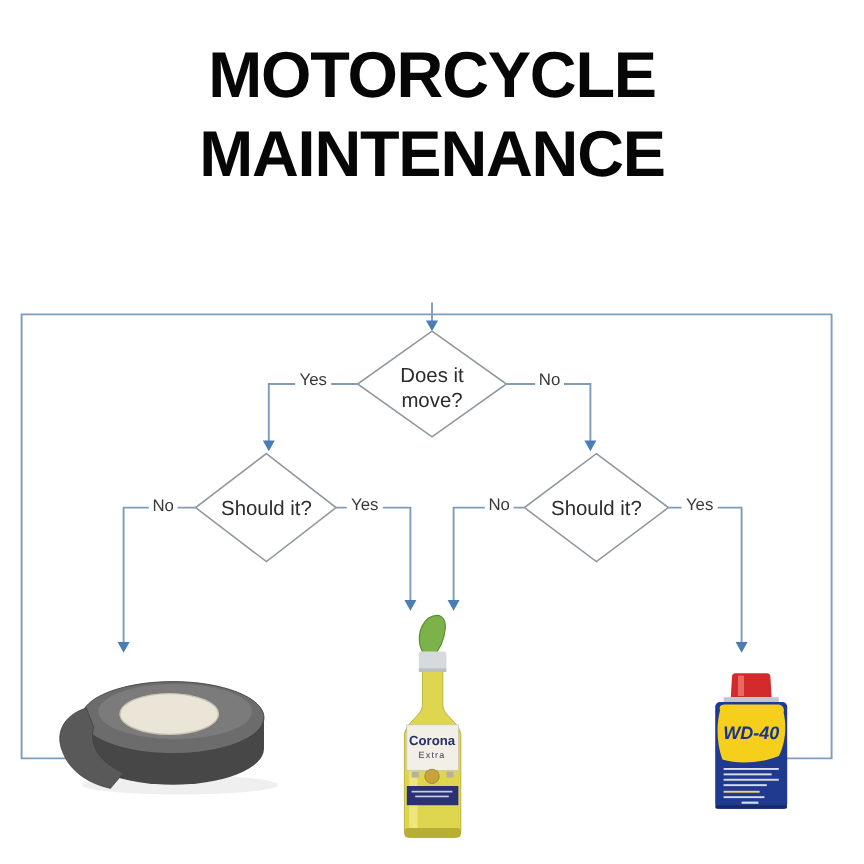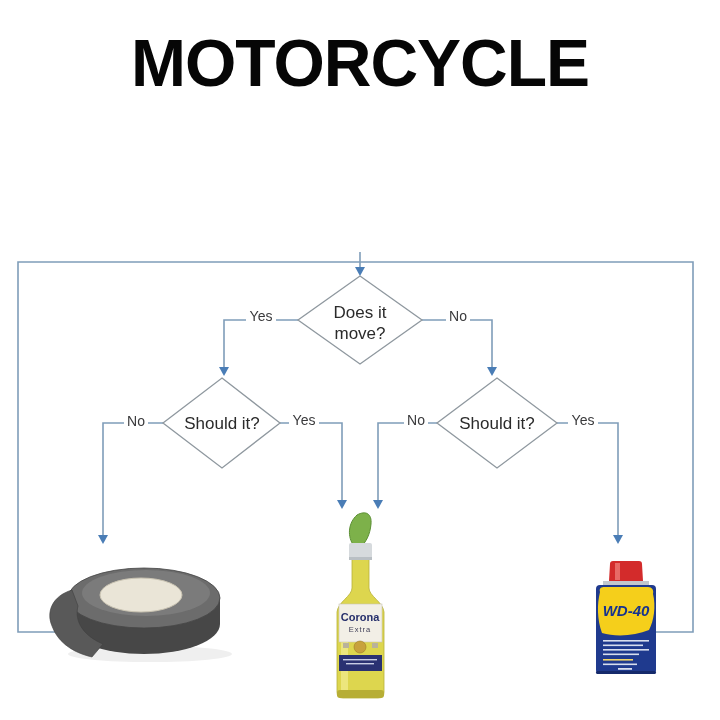--- a/index.html
+++ b/index.html
@@ -2,38 +2,39 @@
 <html><head>
 <meta charset="utf-8">
 <style>
   html,body{margin:0;padding:0;background:#ffffff;}
   .canvas{
     position:relative;width:720px;height:720px;background:#ffffff;overflow:hidden;
     font-family:"Liberation Sans",sans-serif;
   }
   .title-block{
     position:absolute;top:30px;left:0;right:0;
-    text-align:center;font-weight:bold;font-size:66px;line-height:66px;
+    text-align:center;font-weight:bold;font-size:54px;line-height:66px;
     letter-spacing:-1px;color:#060606;
   }
   .flow-svg{position:absolute;left:0;top:0;}
   .flow-svg text{font-family:"Liberation Sans",sans-serif;}
   .node-text{font-size:17px;fill:#2b2b2b;}
   .edge-text{font-size:14px;fill:#3a3a3c;}
   .corona-brand{font-family:"Liberation Serif",serif;font-weight:bold;font-size:11px;}
   .corona-variant{font-family:"Liberation Serif",serif;font-size:7.5px;letter-spacing:1px;}
   .wd40-brand{font-weight:bold;font-style:italic;font-size:15px;}
 </style>
 </head>
 <body>
 
 <div class="canvas">
 
   <div class="title-block">
     <div>MOTORCYCLE</div>
+    <div>MAINTENANCE</div>
   </div>
 
   <svg class="flow-svg" width="720" height="720" viewBox="0 0 720 720">
 
     <g>
       <polyline points="55,632 18,632 18,262 693,262 693,632 654,632" fill="none" stroke="#7f9db9" stroke-width="1.6"></polyline>
       <polyline points="360,252 360,268" fill="none" stroke="#7f9db9" stroke-width="1.6"></polyline>
       <polygon points="355,267 365,267 360,276" fill="#4a7db6"></polygon>
     </g>
 

